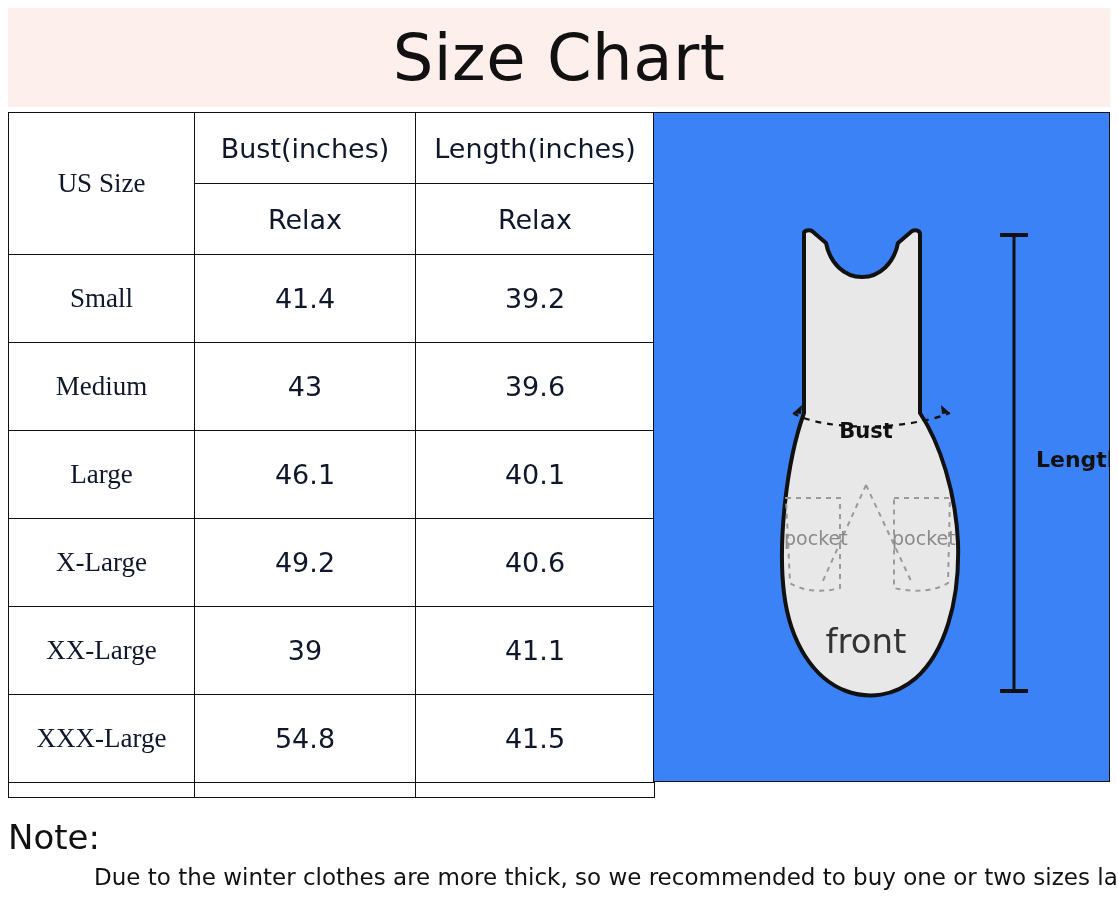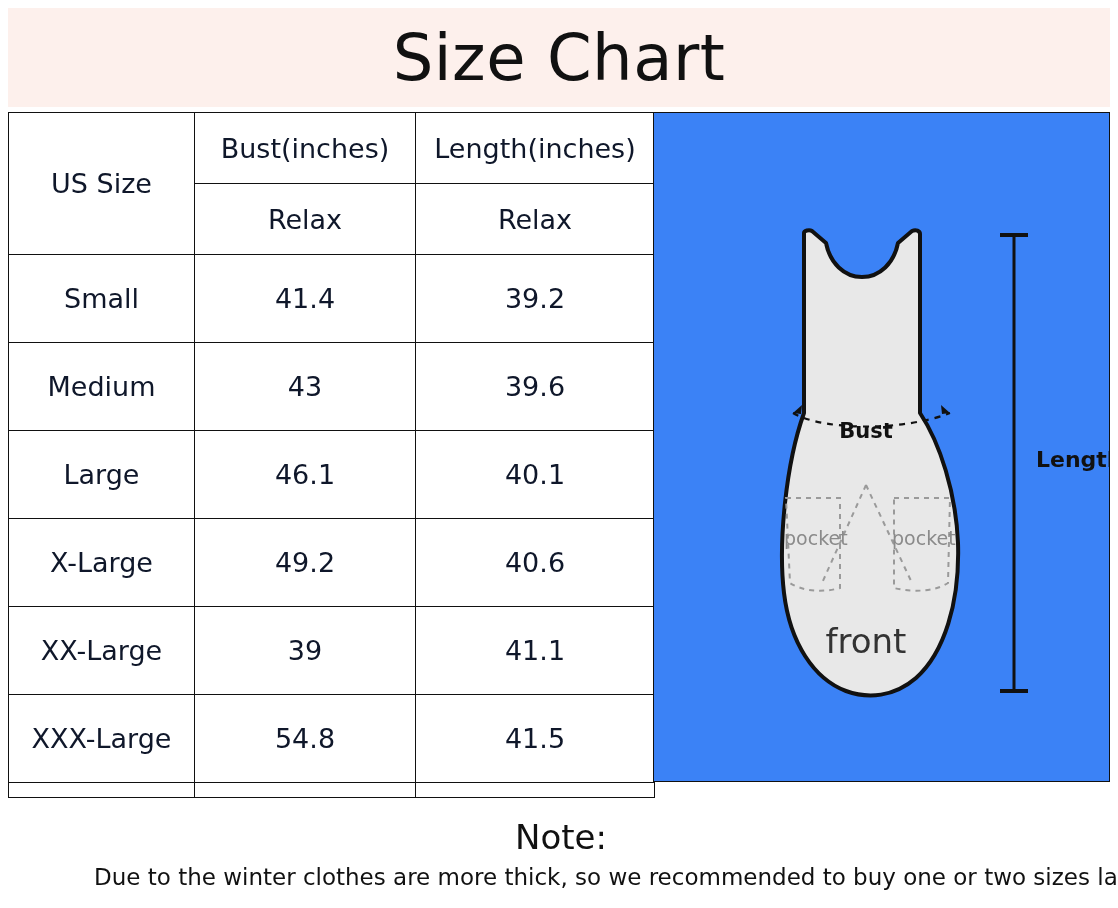--- a/index.html
+++ b/index.html
@@ -59,21 +59,21 @@
   }
   table.size-table td {
     border: 1px solid #111;
     text-align: center;
     vertical-align: middle;
     font-size: 27px;
     font-weight: 400;
     color: #0f172a;
     padding: 0;
   }
-  td.col-size  { width: 185px; }
+  td.col-size  { width: 185px; font-family: Liberation Serif, serif; }
   td.col-bust  { width: 220px; }
   td.col-len   { width: 238px; }
 
   td.hdr {
     font-size: 27px;
   }
   td.us-size-cell {
     font-size: 28px;
   }
   td.subhdr {
@@ -101,21 +101,21 @@
 
   
   .notes {
     position: absolute;
     left: 8px;
     top: 820px;
     width: 1106px;
   }
   .note-line1 {
     display: flex;
-    align-items: center;
+    align-items: flex-start;
     white-space: nowrap;
     flex-direction: column;
   }
   .note-label {
     font-size: 34px;
     line-height: 1.05;
     color: #111;
   }
   .note-body {
     font-size: 23px;

